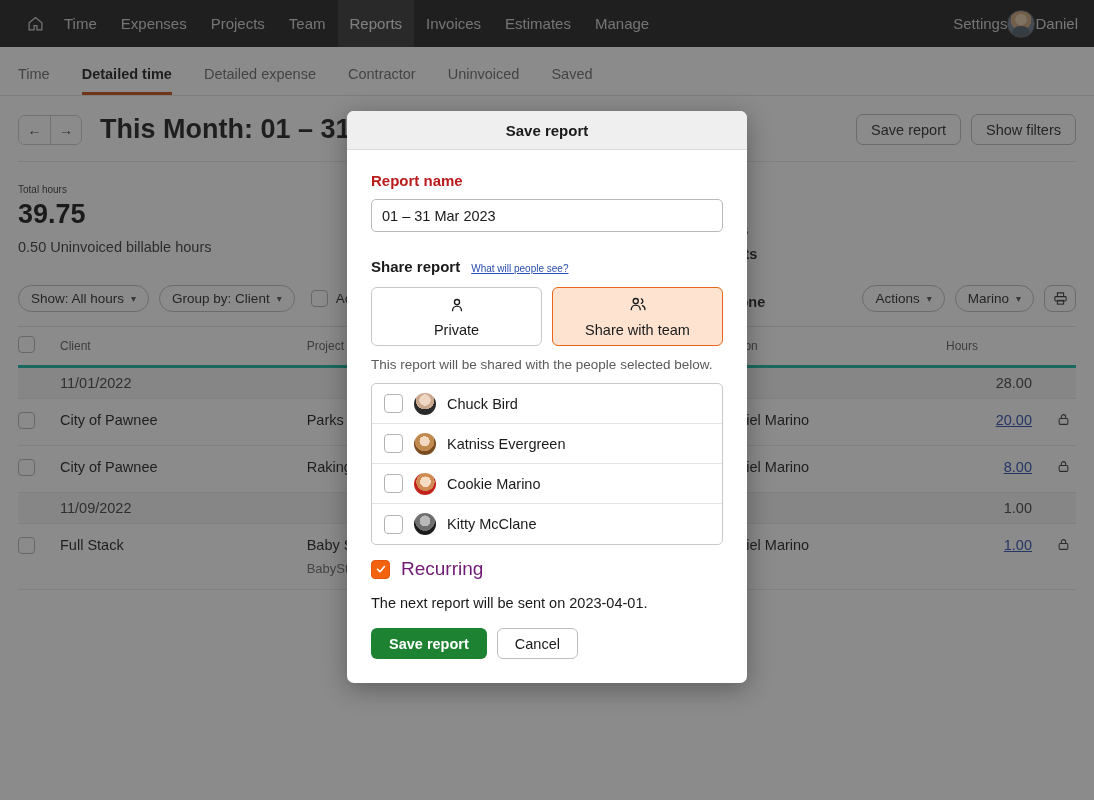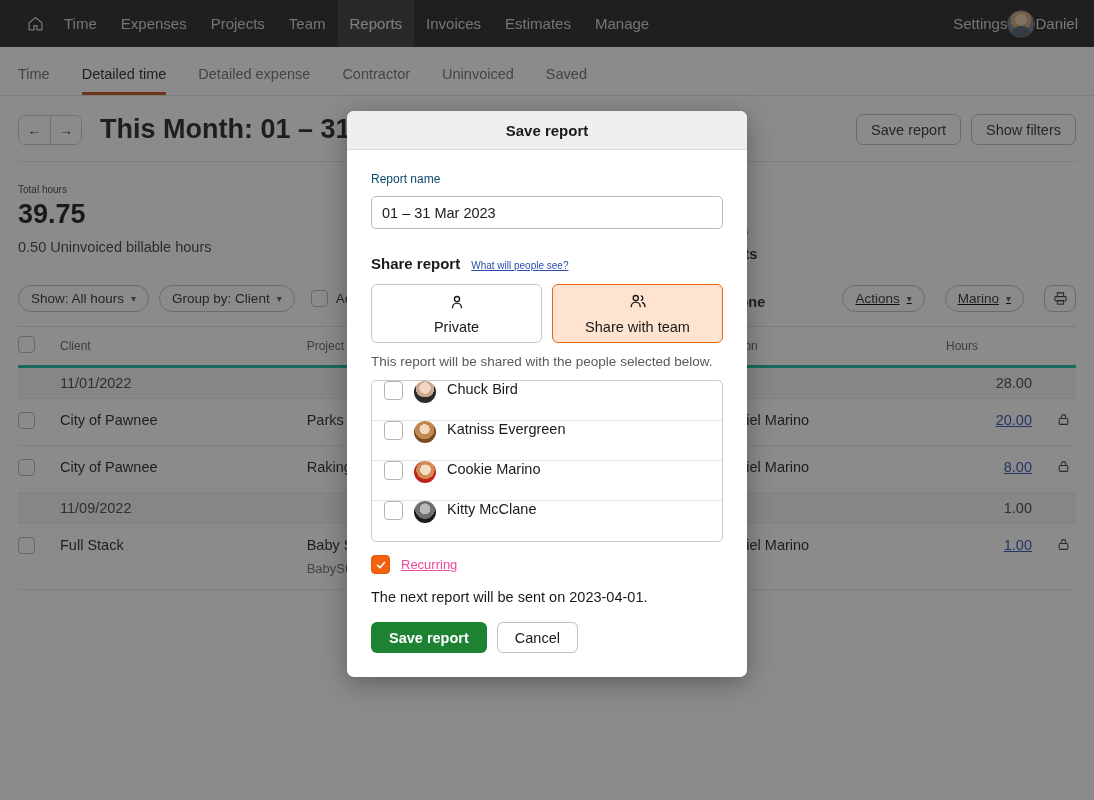--- a/index.html
+++ b/index.html
@@ -45,21 +45,21 @@
   .subtabs {
     height: 49px; display: flex; align-items: flex-end;
     padding: 0 0 0 18px; border-bottom: 1px solid #e3e3e3; background:#fff;
     gap: 0;
   }
   .subtab {
     font-size: 14.5px; color: #6b6b6b; padding: 0 16px 13px 16px;
     position: relative; white-space: nowrap;
   }
   .subtab:first-child { padding-left: 0; }
-  .subtab.active { color: #1c1c1c; font-weight: normal; }
+  .subtab.active { color: #1c1c1c; font-weight: bold; }
   .subtab.active::after {
     content: ""; position: absolute; left: 16px; right: 16px; bottom: 0;
     height: 3px; background: #c24c12;
   }
 
   
   .page-head { display: flex; align-items: center; padding: 18px 18px 0 18px; }
   .arrows { display: flex; border: 1px solid #c9c9c9; border-radius: 7px; overflow: hidden; height: 30px; }
   .arrow-btn {
     width: 31px; height: 28px; display: flex; align-items: center; justify-content: center;
@@ -90,21 +90,21 @@
     border: 1px solid #bdbdbd; border-radius: 16px; background: #fff;
     height: 27px; padding: 0 12px; font-size: 13.5px; color: #2a2a2a;
     display: flex; align-items: center; gap: 7px;
   }
   .chev { font-size: 10px; color: #555; }
   .cb-box {
     width: 17px; height: 17px; border: 1px solid #b4b4b4; border-radius: 4px; background: #fff;
     display: inline-block;
   }
   .filters-row .inline-cb { display: flex; align-items: center; gap: 8px; font-size: 13.5px; color: #2a2a2a; margin-left: 6px; }
-  .filters-right { margin-left: auto; display: flex; gap: 20px; align-items: flex-end; text-decoration: underline; }
+  .filters-right { margin-left: auto; display: flex; gap: 10px; align-items: flex-end; }
   .icon-btn {
     border: 1px solid #bdbdbd; border-radius: 8px; background: #fff;
     width: 32px; height: 27px; display: flex; align-items: center; justify-content: center;
   }
 
   
   table.rpt { width: calc(100% - 36px); margin: 14px 18px 0 18px; border-collapse: collapse; font-size: 14.5px; }
   table.rpt th {
     text-align: left; font-weight: normal; color: #5d5d5d; font-size: 12px;
     padding: 9px 0; border-bottom: 3px solid #14b8a6; border-top: 1px solid #e0e0e0;
@@ -127,21 +127,21 @@
     background: #fff; border-radius: 7px;
     box-shadow: 0 6px 26px rgba(0,0,0,0.32);
     overflow: hidden;
   }
   .modal-head {
     background: #efefef; border-bottom: 1px solid #dcdcdc;
     height: 39px; display: flex; align-items: center; justify-content: center;
     font-size: 15px; font-weight: bold; color: #1a1a1a;
   }
   .modal-body { padding: 22px 24px 24px 24px; }
-  .field-label { font-size: 12px; font-weight: normal; color: #0c4a6e; }
+  .field-label { font-size: 15px; font-weight: bold; color: #b91c1c; }
   .text-input {
     margin-top: 10px; width: 100%; height: 33px;
     border: 1px solid #b9b9b9; border-radius: 5px;
     padding: 0 10px; font-size: 14.5px; color: #1a1a1a;
     font-family: "Liberation Sans", sans-serif; background:#fff;
   }
   .share-row { margin-top: 26px; display: flex; align-items: baseline; gap: 11px; }
   .share-label { font-size: 15px; font-weight: bold; color: #1a1a1a; }
   .share-link { font-size: 10px; color: #2b4dad; text-decoration: underline; }
   .seg-row { margin-top: 12px; display: flex; gap: 10px; }
@@ -150,36 +150,36 @@
     background: #fff; display: flex; flex-direction: column; align-items: center;
     justify-content: center; gap: 5px; font-size: 14.5px; color: #1a1a1a;
   }
   .seg.selected { background: #fde3d0; border: 1.6px solid #e8651a; gap: 6px; }
   .share-note { margin-top: 11px; font-size: 13.5px; color: #5a5a5a; }
 
   .people {
     margin-top: 11px; border: 1px solid #c9c9c9; border-radius: 5px; overflow: hidden;
   }
   .person {
-    height: 40px; display: flex; gap: 11px;
+    height: 40px; display: flex; align-items: center; gap: 11px;
     padding: 0 12px; border-bottom: 1px solid #e4e4e4; font-size: 14.5px; color: #1a1a1a;
   }
   .person:last-child { border-bottom: none; }
   .cb-sq {
     width: 19px; height: 19px; border: 1px solid #b4b4b4; border-radius: 4px; background: #fff;
     flex: none;
   }
   .pav { width: 22px; height: 22px; border-radius: 50%; flex: none; overflow: hidden; position: relative; }
 
   .recurring-row { margin-top: 13px; display: flex; align-items: center; gap: 11px; }
   .cb-on {
     width: 19px; height: 19px; border-radius: 4px; background: #f2620f; border: 1px solid #e2550a;
     display: flex; align-items: center; justify-content: center; flex: none;
   }
-  .recurring-label { font-size: 13px; color: #ec4899; text-decoration: underline; }
+  .recurring-label { font-size: 19px; color: #701a75; }
   .next-note { margin-top: 15px; font-size: 14.5px; color: #1a1a1a; }
   .modal-actions { margin-top: 17px; display: flex; gap: 10px; }
   .btn-primary {
     background: #1e8233; color: #fff; border: none; border-radius: 6px;
     height: 31px; padding: 0 18px; font-size: 14.5px; font-weight: bold;
     font-family: "Liberation Sans", sans-serif;
   }
   .btn-secondary {
     background: #fff; color: #1a1a1a; border: 1px solid #bdbdbd; border-radius: 6px;
     height: 31px; padding: 0 17px; font-size: 14.5px;

